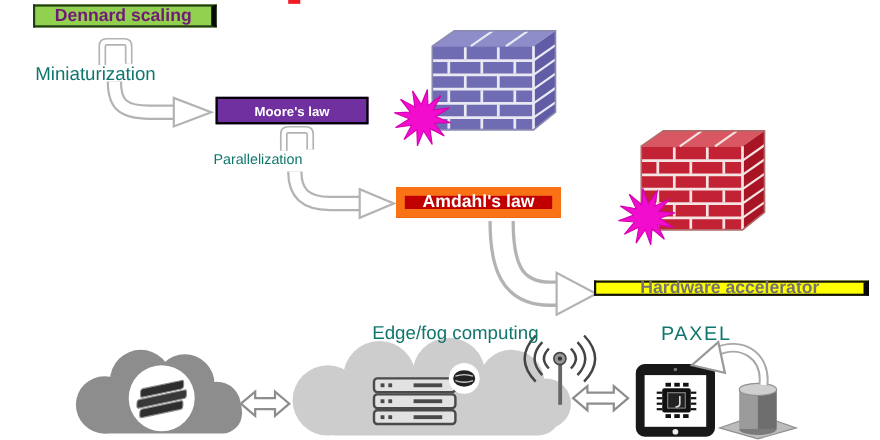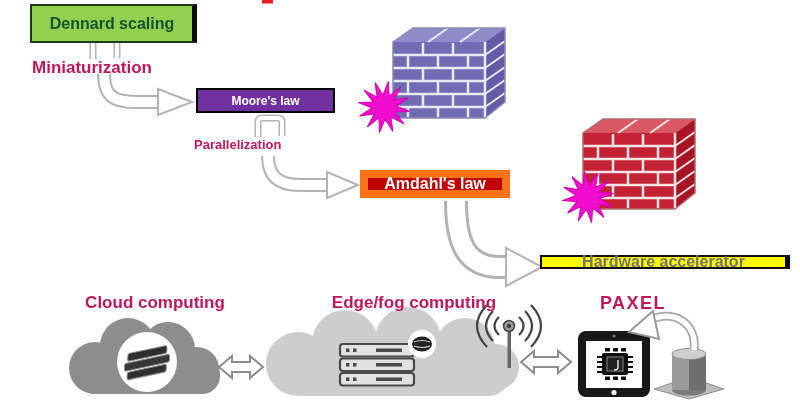--- a/index.html
+++ b/index.html
@@ -1,29 +1,29 @@
 <!DOCTYPE html>
 <html><head>
 <meta charset="utf-8">
 <style>
   html,body{margin:0;padding:0;background:#fff;}
   .canvas{position:relative;width:800px;height:400px;background:#ffffff;overflow:hidden;
           font-family:"Liberation Sans",sans-serif;}
   .layer{position:absolute;left:0;top:0;}
   .box{position:absolute;display:flex;align-items:center;justify-content:center;
        font-weight:bold;box-sizing:border-box;}
-  .box-dennard{left:30px;top:4px;width:167px;height:39px;background:#92d050;color:#14532d;
+  .box-dennard{left:30px;top:4px;width:167px;height:21px;background:#92d050;color:#701a75;
        border:2px solid #233d12;border-right:5px solid #0a0a0a;font-size:16px;}
   .box-moore{left:196px;top:88px;width:139px;height:25px;background:#7030a0;color:#fff;
        border:2px solid #000;font-size:12px;}
   .box-amdahl{left:360px;top:170px;width:150px;height:28px;background:#c00000;color:#fff;
        border:8px solid #f97316;font-size:16px;}
   .box-hardware{left:540px;top:255px;width:250px;height:14px;background:#ffff00;color:#737373;
        border:2px solid #111;border-right:5px solid #0a0a0a;font-size:16px;}
-  .lbl{position:absolute;font-weight:bold;color:#be185d;white-space:nowrap;}
+  .lbl{position:absolute;font-weight:normal;color:#0f766e;white-space:nowrap;}
   .lbl-mini{left:32px;top:58px;font-size:17px;}
   .lbl-para{left:194px;top:137px;font-size:13px;}
   .lbl-cloud{left:70px;top:293px;width:170px;text-align:center;font-size:17px;}
   .lbl-edge{left:308px;top:293px;width:212px;text-align:center;font-size:17px;}
   .lbl-paxel{left:586px;top:293px;width:94px;text-align:center;font-size:18px;letter-spacing:1.5px;}
 </style>
 </head>
 <body>
 
 <div class="canvas">
@@ -243,16 +243,15 @@
     </g>
   </svg>
 
   <div class="box box-dennard">Dennard scaling</div>
   <div class="lbl lbl-mini">Miniaturization</div>
   <div class="box box-moore">Moore's law</div>
   <div class="lbl lbl-para">Parallelization</div>
   <div class="box box-amdahl">Amdahl's law</div>
   <div class="box box-hardware">Hardware accelerator</div>
 
-  <div class="lbl lbl-cloud">Cloud computing</div>
   <div class="lbl lbl-paxel">PAXEL</div>
   <div class="lbl lbl-edge">Edge/fog computing</div>
 </div>
 
 </body></html>

